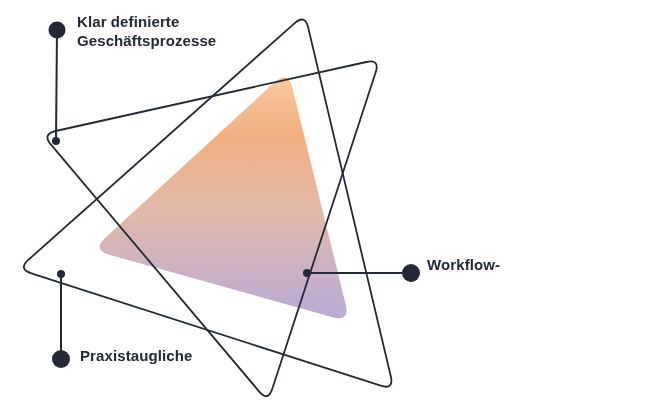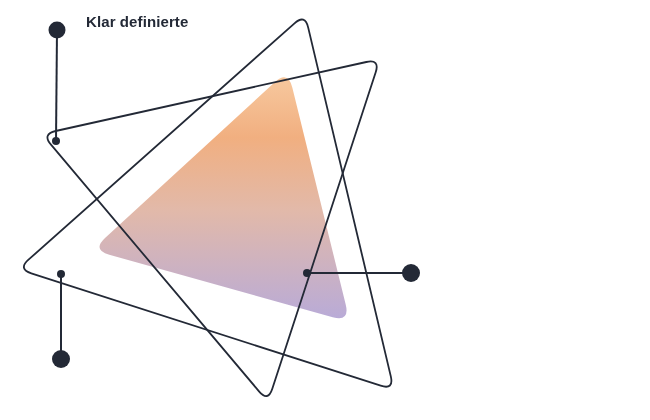--- a/index.html
+++ b/index.html
@@ -15,21 +15,21 @@
   .callout {
     position: absolute;
     font-size: 15px;
     line-height: 18.5px;
     font-weight: 600;
     letter-spacing: 0.1px;
     color: #232936;
     white-space: nowrap;
   }
   .callout span { display: block; }
-  #callout-business-processes { left: 86px;  top: 13px;  }
+  #callout-business-processes { left: 77px;  top: 13px;  }
   #callout-workflow-platform  { left: 427px; top: 256px; }
   #callout-ai-blocks          { left: 80px;  top: 347px; }
 </style>
 </head>
 <body>
 
 <div class="stage">
 
   <svg width="650" height="420" viewBox="0 0 650 420">
     <defs>
@@ -55,21 +55,24 @@
         <circle cx="307" cy="273" r="4" fill="#232936"></circle>
         <circle cx="411" cy="273" r="9" fill="#232936"></circle>
         <line x1="61" y1="274" x2="61" y2="359" stroke="#232936" stroke-width="2"></line>
         <circle cx="61" cy="274" r="4" fill="#232936"></circle>
         <circle cx="61" cy="359" r="9" fill="#232936"></circle>
       </g>
   </svg>
 
   <div class="callout" id="callout-business-processes" style="color: rgb(35, 41, 54);">
     <span>Klar definierte</span>
+    <span>Geschäftsprozesse</span>
   </div>
 
   <div class="callout" id="callout-workflow-platform" style="color: rgb(35, 41, 54);">
+    <span>Workflow-</span>
   </div>
 
   <div class="callout" id="callout-ai-blocks" style="color: rgb(35, 41, 54);">
+    <span>Praxistaugliche</span>
   </div>
 
 </div>
 
 </body></html>

